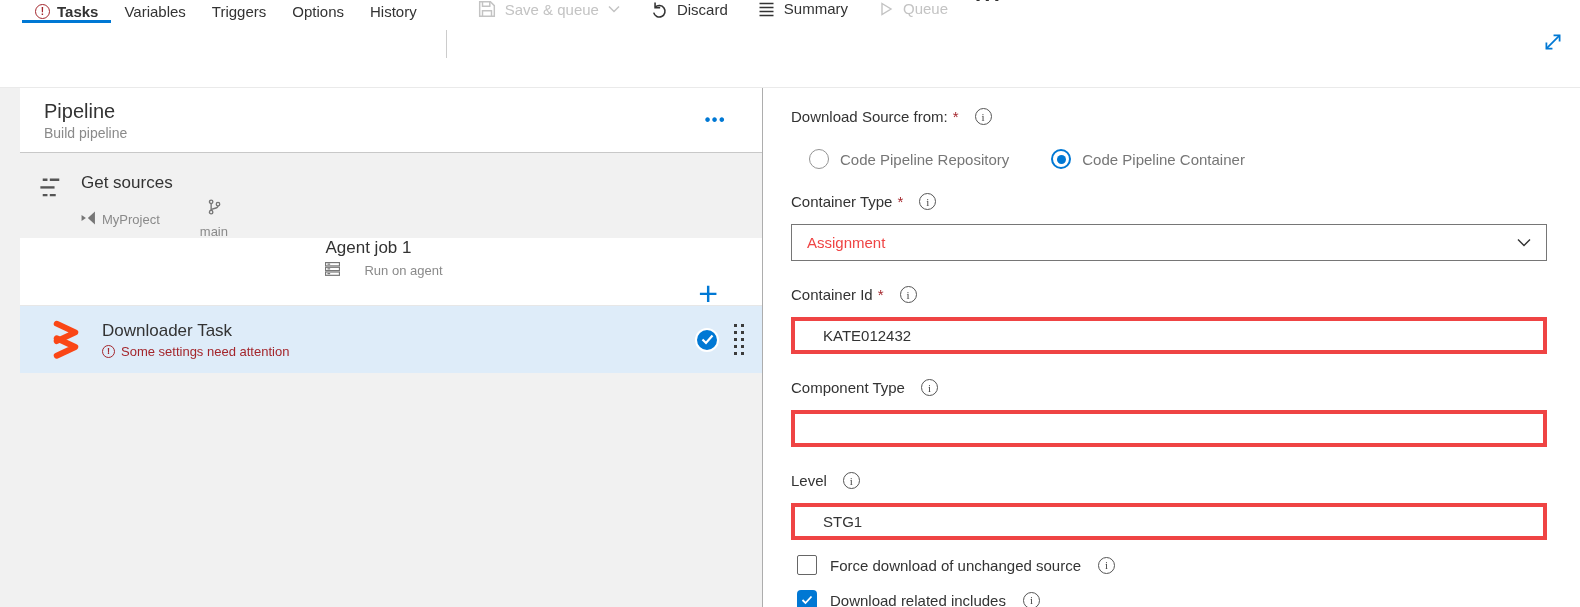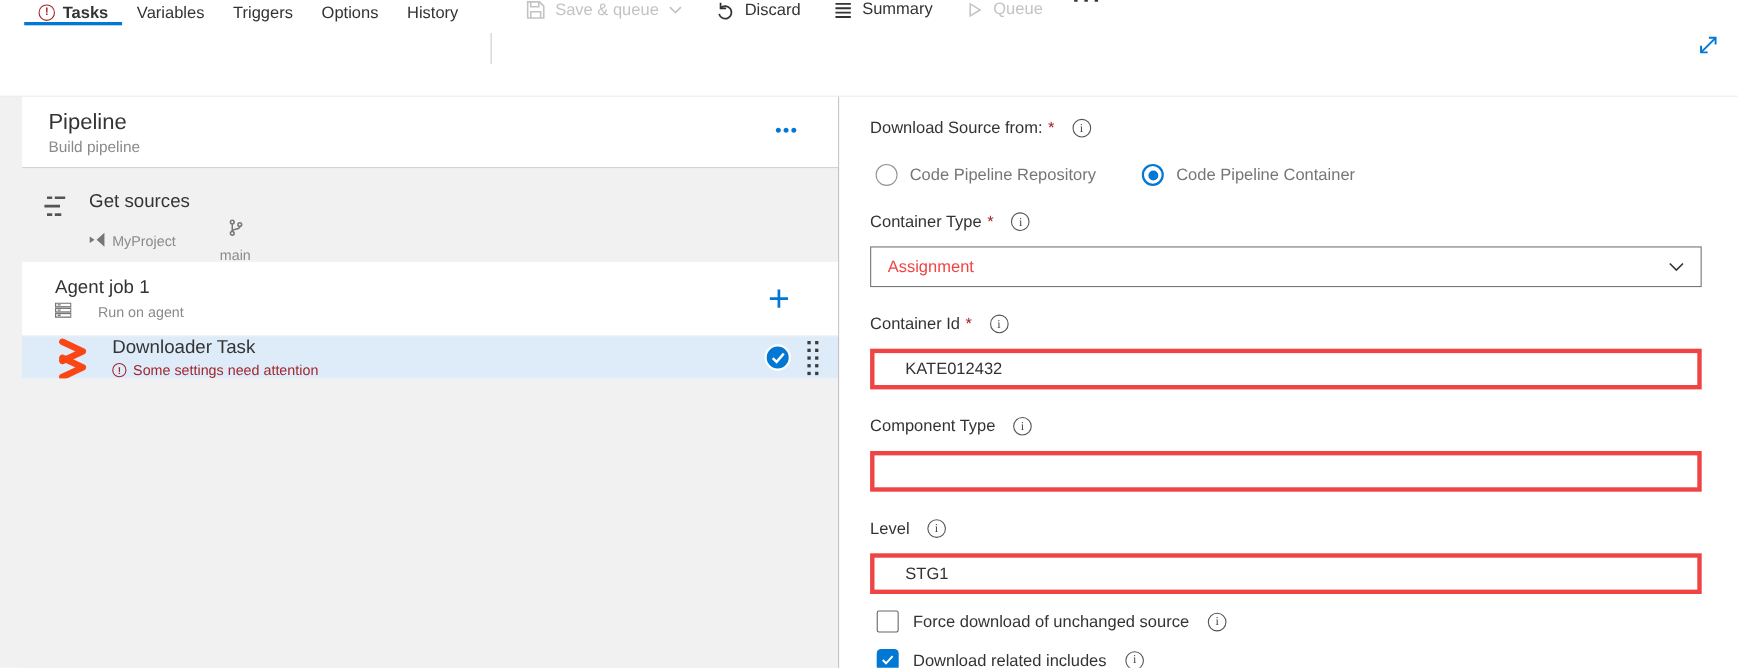--- a/index.html
+++ b/index.html
@@ -31,45 +31,45 @@
   .ph-text .t { font-size:20px; color:#333; }
   .ph-text .s { font-size:14px; color:#8a8a8a; margin-top:2px; }
   .blue-dots { margin-left:auto; color:#0078d4; font-size:16px; font-weight:bold; letter-spacing:1.5px; line-height:0; cursor:pointer; }
 
   .getsources { height:85px; background:#f1f1f1; display:flex; padding:20px 24px 0 18px; gap:17px; cursor:pointer; }
   .gs-text .t { font-size:17px; color:#333; }
   .gs-meta { display:flex; align-items:center; gap:8px; margin-top:6px; font-size:13px; color:#8a8a8a; }
   .gs-meta .branch { margin-left:32px; display:flex; align-items:center; gap:6px;flex-direction:column; }
   .gs-meta .proj { display:flex; align-items:center; gap:6px; }
 
-  .agentjob { height:68px; background:#fff; display:flex; align-items:center; padding:0 44px 0 30px; border-bottom:1px solid #e7e7e7; cursor:pointer; }
+  .agentjob { height:68px; background:#fff; display:flex; align-items:center; padding:0 44px 0 30px; border-bottom:1px solid #e7e7e7; cursor:pointer;flex-direction:column; }
   .aj-text .t { font-size:17px; color:#333; }
   .aj-meta { display:flex; align-items:center; gap:24px; margin-top:4px; font-size:13px; color:#8a8a8a; }
   .plus { margin-left:auto; color:#0078d4; font-size:34px; font-weight:200; line-height:28px; cursor:pointer; }
 
-  .taskrow { height:38px; background:#deecf9; display:flex; padding:0 18px 0 30px; cursor:pointer; }
+  .taskrow { height:67px; background:#deecf9; display:flex; align-items:center; padding:0 18px 0 30px; cursor:pointer; }
   .task-logo { margin-right:20px; display:flex; }
   .task-text .t { font-size:17px; color:#333; }
   .task-warn { display:flex; align-items:center; gap:6px; margin-top:3px; font-size:13px; color:#a4262c; }
   .warn-badge.sm { width:13px; height:13px; font-size:9px; border-width:1px; }
   .task-right { margin-left:auto; display:flex; align-items:center; gap:15px; }
   .check-circle { width:24px; height:24px; border-radius:50%; background:#0078d4; border:2px solid #fff;
     display:flex; align-items:center; justify-content:center; }
   .grip { display:grid; grid-template-columns:repeat(2,3px); grid-auto-rows:3px; gap:4px; cursor:grab; }
   .grip i { background:#3b3b3b; width:3px; height:3px; }
   .leftfill { flex:1; background:#f1f1f1; }
 
   
   .field-label { display:flex; align-items:center; font-size:15px; color:#333; }
   .field-label .req { color:#a4262c; margin-left:5px; }
   .info { width:17px; height:17px; min-width:17px; border-radius:50%; border:1px solid #555; color:#444;
     display:inline-flex; align-items:center; justify-content:center; font-size:11px; margin-left:16px; cursor:pointer;
     font-family:"Liberation Serif", serif; }
   .info::after { content:"i"; }
-  .radio-row { display:flex; gap:42px; margin:24px 0 24px 5px; }
+  .radio-row { display:flex; gap:42px; margin:24px 0 24px 18px; }
   .radio { display:flex; align-items:center; gap:11px; font-size:15px; color:#767676; cursor:pointer; }
   .radio .circle { width:20px; height:20px; border-radius:50%; border:1px solid #949494; background:#fff;
     display:flex; align-items:center; justify-content:center; }
   .radio.selected .circle { border:2px solid #0078d4; }
   .radio.selected .circle i { width:9px; height:9px; border-radius:50%; background:#0078d4; }
   .label-row { margin-top:25px; }
   .text-input { display:block; width:100%; height:37px; border:4px solid #ef4444; background:#fff;
     font-size:15px; color:#333; padding:0 28px; margin-top:14px; font-family:inherit; outline:none; }
   .select { height:37px; border:1px solid #767676; background:#fff; display:flex; align-items:center;
     justify-content:space-between; padding:0 15px; font-size:15px; color:#ef4444; margin-top:14px; cursor:pointer; }

